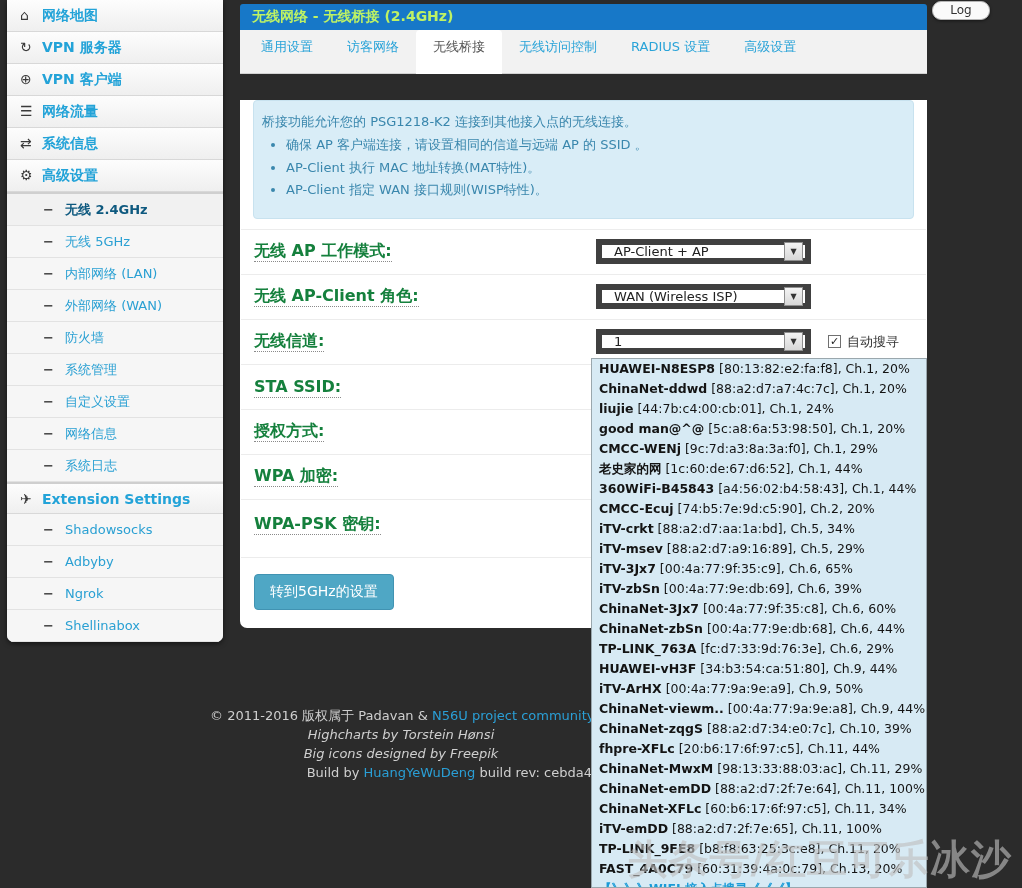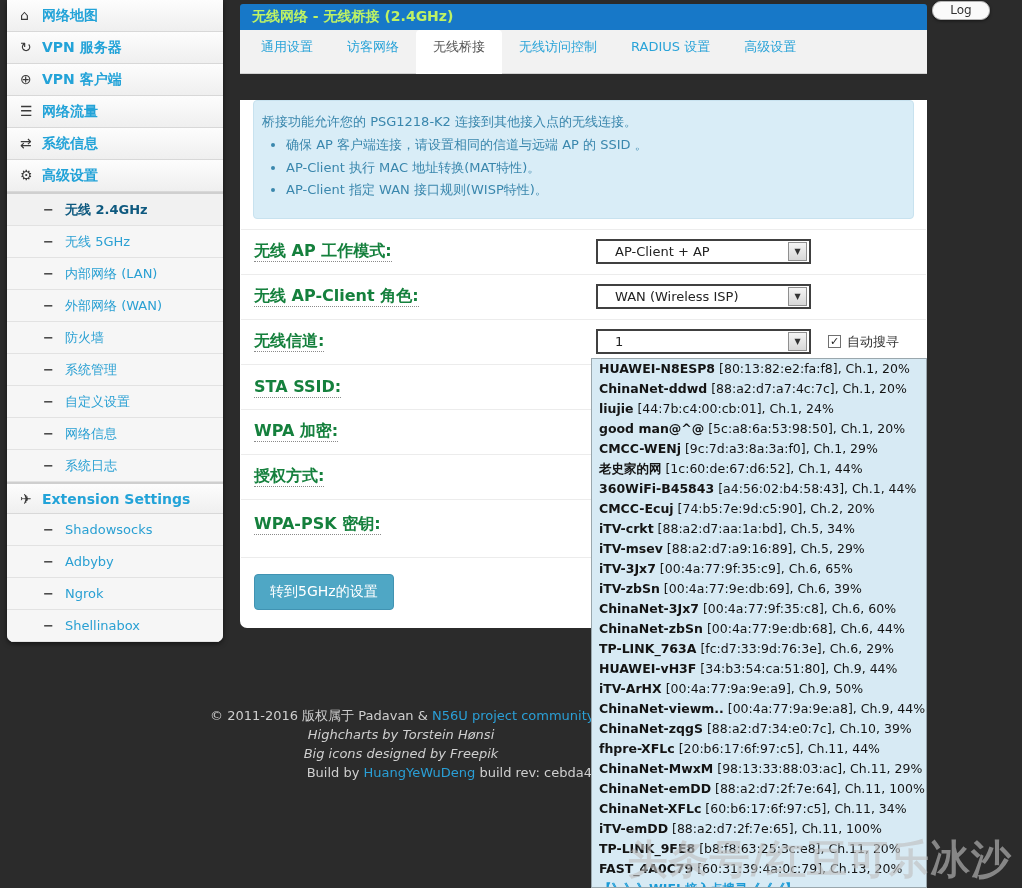--- a/index.html
+++ b/index.html
@@ -39,23 +39,23 @@
   .infobox ul { margin:2px 0 0 24px; }
   .infobox li { margin:1px 0; }
 
   .form-row { display:flex; align-items:center; min-height:45px; border-top:1px solid #ececec;
               margin:0 1px; padding-left:13px; }
   .form-row.tall { min-height:58px; align-items:flex-start; padding-top:14px; }
   .form-label { flex:0 0 342px; font-size:16px; font-weight:bold; color:#15803d; }
   .form-label .lt { border-bottom:1px dotted #8a8a8a; padding-bottom:1px; cursor:help; }
   .form-value { display:flex; align-items:center; }
 
-  .select { width:215px; height:25px; border:2px solid #404040; background:#fff; display:flex;
+  .select { width:215px; height:25px; border:6px solid #404040; background:#fff; display:flex;
             align-items:center; justify-content:space-between; font-size:13px; color:#222;
-            padding-left:17px; cursor:pointer; }
+            padding-left:12px; cursor:pointer; }
   .dd-btn { width:19px; height:19px; margin-right:2px; background:linear-gradient(#f4f4f4,#d8d8d8);
             border:1px solid #8f8f8f; font-size:8px; color:#333; display:flex; align-items:center;
             justify-content:center; }
   .combo { width:215px; height:32px; border:1px solid #bdbdbd; display:flex; align-items:stretch; background:#fff; }
   .combo input { flex:1; border:none; border-right:1px solid #a8a8a8; outline:none; font-size:13px;
                  padding-left:7px; color:#333; font-family:inherit; }
   .combo .up { width:36px; display:flex; align-items:center; justify-content:center; font-size:13px;
                color:#222; font-weight:bold; cursor:pointer; }
   .checkwrap { display:flex; align-items:center; margin-left:17px; font-size:13px; color:#333; cursor:pointer; }
   .checkbox { width:13px; height:13px; border:1px solid #707070; background:#fff; margin-right:6px;
@@ -265,25 +265,25 @@
         <div class="form-label"><span class="lt">STA SSID:</span></div>
         <div class="form-value">
           <div class="combo">
             <input type="text" value="ChinaNet-kHXj" style="">
             <span class="up">▲</span>
           </div>
         </div>
       </div>
 
       <div class="form-row">
+        <div class="form-label"><span class="lt">授权方式:</span></div>
+      </div>
+
+      <div class="form-row">
         <div class="form-label"><span class="lt">WPA 加密:</span></div>
-      </div>
-
-      <div class="form-row">
-        <div class="form-label"><span class="lt">授权方式:</span></div>
       </div>
 
       <div class="form-row tall">
         <div class="form-label"><span class="lt">WPA-PSK 密钥:</span></div>
       </div>
 
       <div class="btn-row">
         <span class="btn-5g">转到5GHz的设置</span>
       </div>
 

